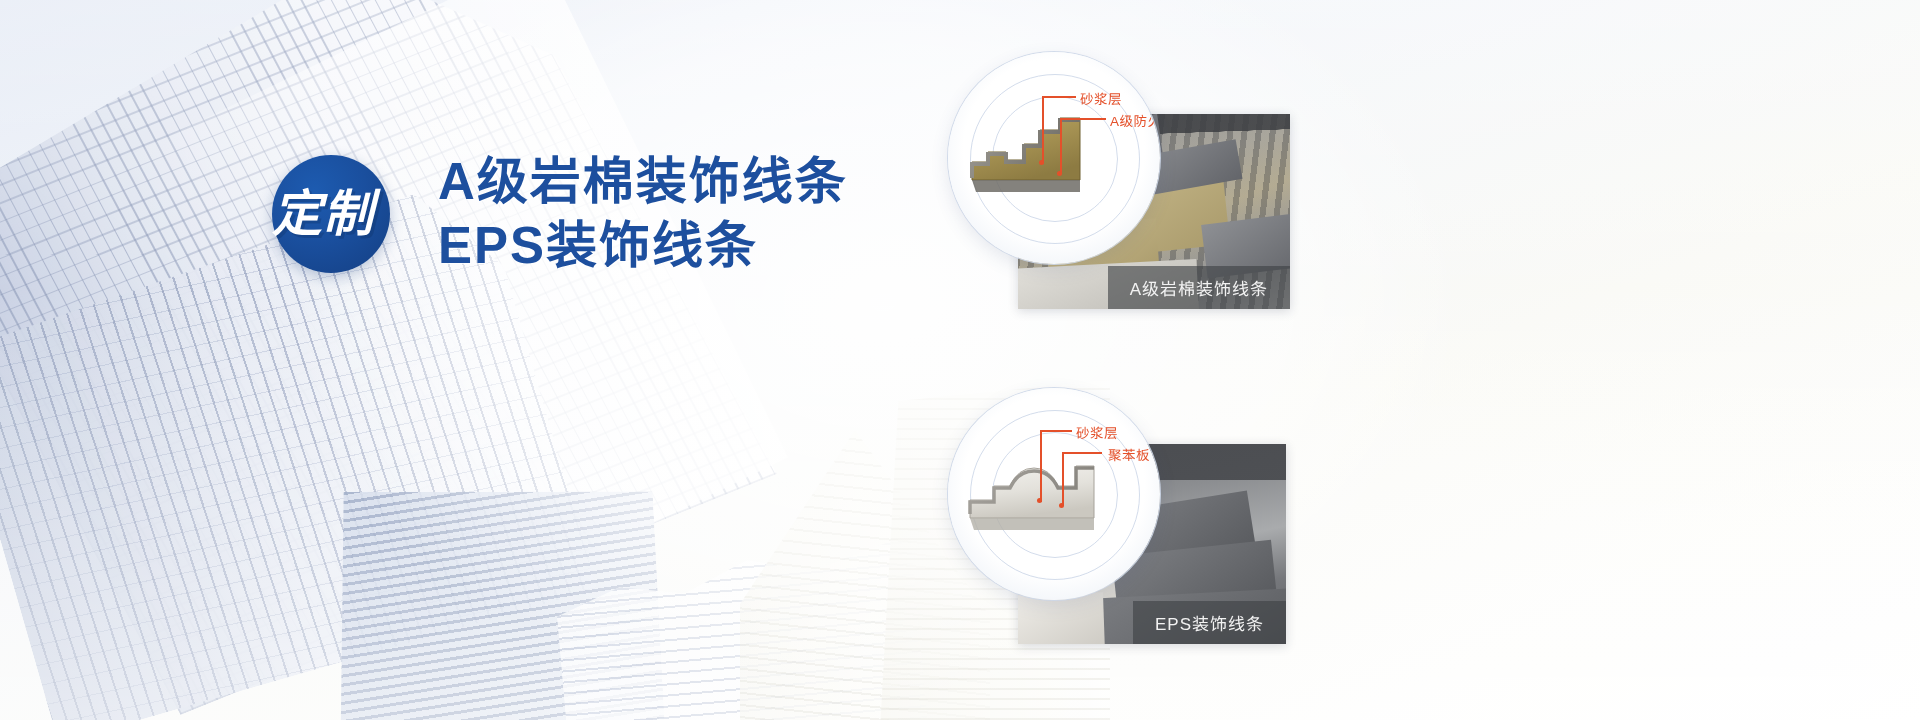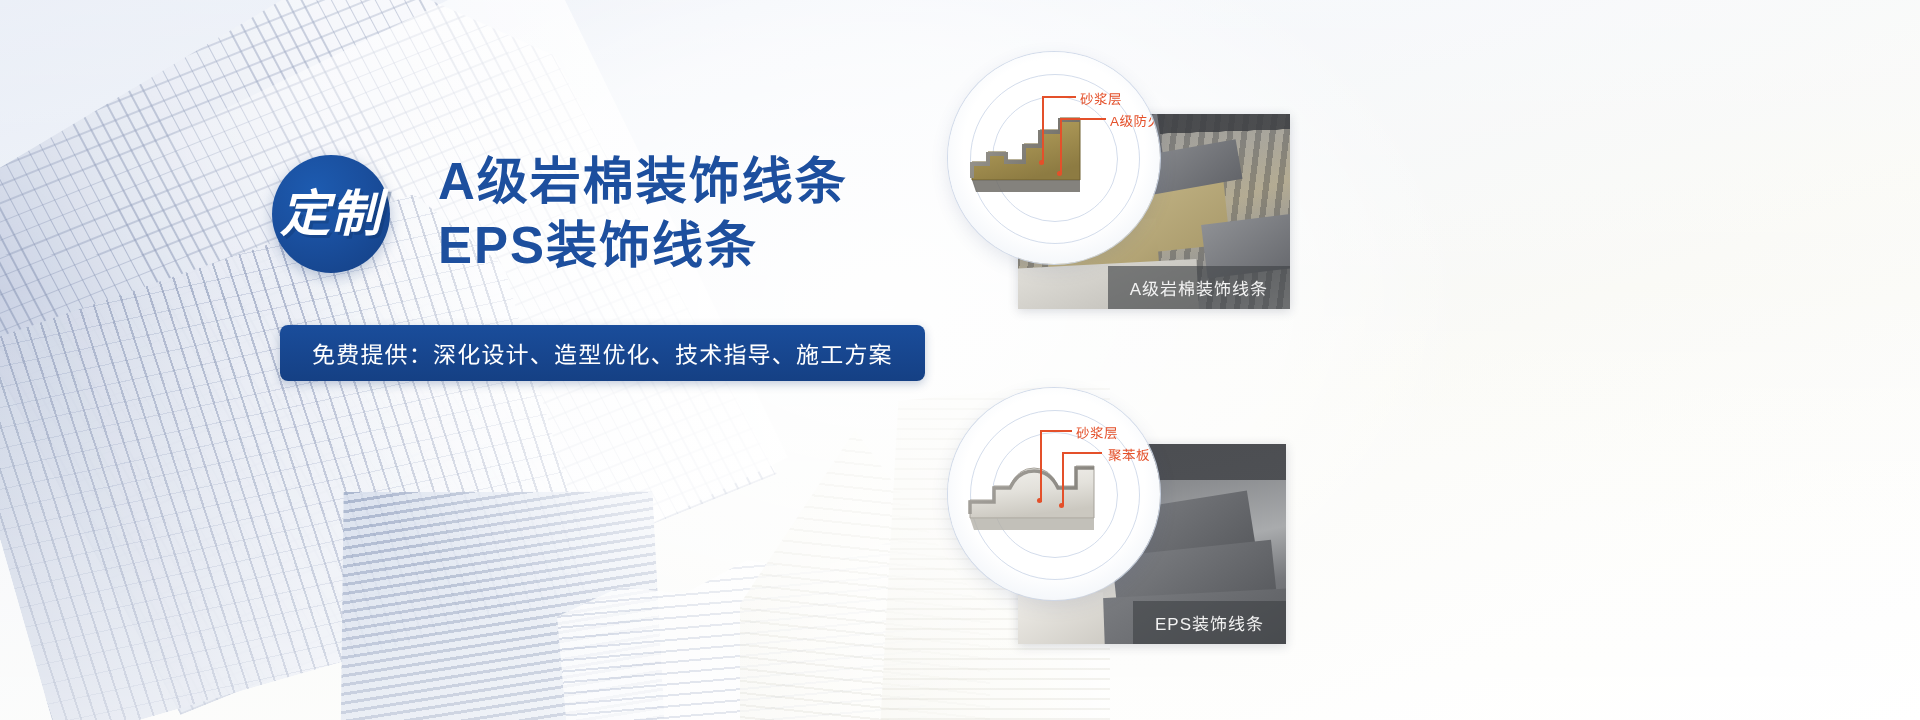--- a/index.html
+++ b/index.html
@@ -92,21 +92,21 @@
       linear-gradient(180deg, rgba(255,255,255,.30) 0%, rgba(255,255,255,.05) 40%, rgba(255,255,255,.55) 100%);
   }
 
   
   .copy{position:absolute;left:272px;top:150px;width:820px;}
   .headrow{display:flex;align-items:center;}
   .badge{
     width:118px;height:118px;border-radius:50%;
     background:radial-gradient(circle at 36% 30%, #1d5bb0 0%, #1a4f9e 46%, #143f83 100%);
     box-shadow:0 4px 14px rgba(20,60,125,.28);
-    display:flex;align-items:center;justify-content:center;
+    display:flex;align-items:center;
     flex:0 0 auto;
   }
   .badge-text{
     color:#ffffff;font-size:50px;font-weight:bold;font-style:italic;
     letter-spacing:1px;line-height:1;
     text-shadow:3px 3px 0 rgba(13,45,95,.30);
     white-space:nowrap;
   }
   .titles{margin-left:48px;}
   .title-line{
@@ -203,23 +203,20 @@
 
   <div class="copy">
     <div class="headrow">
       <div class="badge">
         <span class="badge-text">定制</span>
       </div>
       <div class="titles">
         <div class="title-line">A级岩棉装饰线条</div>
         <div class="title-line">EPS装饰线条</div>
       </div>
-    </div>
-    <div class="cta-bar">
-      <span class="cta-text">免费提供：深化设计、造型优化、技术指导、施工方案</span>
     </div>
   </div>
 
   <div class="card card-top">
 
     <div class="photo photo-top" style="left:6px;top:72px;width:272px;height:195px;">
       <div class="pic-rockwool"></div>
       <div class="rw-grey" style="left:-6px;top:10px;width:150px;height:60px;transform:rotate(-8deg);"></div>
       <div class="rw-block" style="left:58px;top:52px;width:150px;height:86px;transform:rotate(-6deg);"></div>
       <div class="rw-grey" style="left:96px;top:36px;width:126px;height:40px;transform:rotate(-10deg);"></div>

